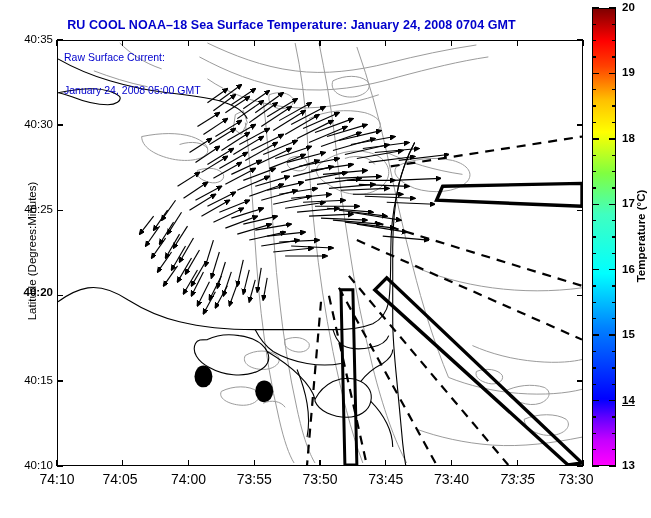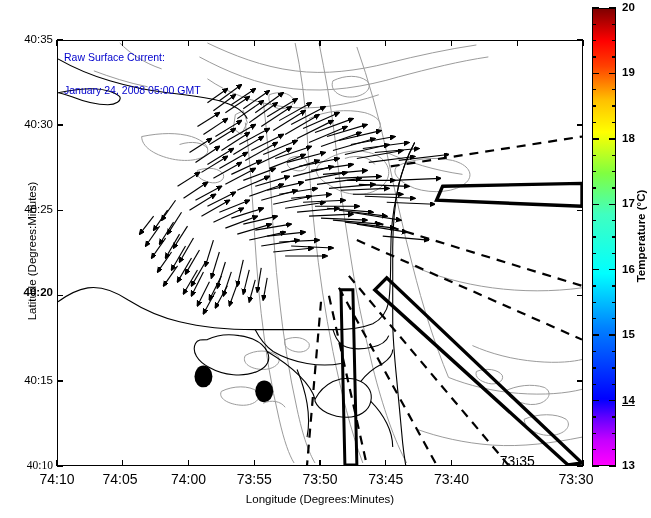--- a/index.html
+++ b/index.html
@@ -50,20 +50,21 @@
          font-weight:bold;white-space:nowrap;}
   #cbar-title{position:absolute;left:551px;top:230px;width:180px;
               text-align:center;font-size:11.5px;font-weight:bold;color:#000;
               transform:rotate(-90deg);transform-origin:50% 50%;white-space:nowrap;}
 </style>
 </head>
 <body>
 
 <div id="root">
 
+  <div class="title">RU COOL  NOAA–18  Sea Surface Temperature:  January 24, 2008 0704 GMT</div>
 
   <div id="plot">
 
     <svg id="svgmap" viewBox="0 0 526 426" preserveAspectRatio="none">
 
       <g fill="none" stroke="#9a9a9a" stroke-width="1">
         <path d="M150,2 C175,14 205,26 238,30 C268,34 300,30 332,22 C360,15 392,8 420,4"></path>
         <path d="M142,16 C168,30 200,44 236,48 C272,52 308,46 342,36 C372,28 404,20 432,16"></path>
         <path d="M150,38 C170,52 196,62 226,66 C258,70 292,64 322,54"></path>
         <path d="M84,96 C104,92 120,92 134,96 C146,100 152,106 150,112 C146,120 128,122 112,118 C96,114 84,106 84,96 Z"></path>
@@ -325,47 +326,46 @@
       <div class="tick xt" style="left: 319.339px; top: 40px;"></div>
       <div class="xlab" style="left: 320.039px; top: 471px;">73:50</div>
       <div class="tick xt" style="left: 385.06px; top: 460px;"></div>
       <div class="tick xt" style="left: 385.06px; top: 40px;"></div>
       <div class="xlab" style="left: 385.76px; top: 471px;">73:45</div>
       <div class="tick xt" style="left: 450.78px; top: 460px;"></div>
       <div class="tick xt" style="left: 450.78px; top: 40px;"></div>
       <div class="xlab" style="left: 451.48px; top: 471px;">73:40</div>
       <div class="tick xt" style="left: 516.58px; top: 460px;"></div>
       <div class="tick xt" style="left: 516.58px; top: 40px;"></div>
-      <div class="xlab" style="left: 517.28px; top: 453px;">73:35</div>
+      <div class="xlab" style="left: 517.28px; top: 471px; font-style: italic;">73:35</div>
       <div class="tick xt" style="left: 582.3px; top: 460px;"></div>
       <div class="tick xt" style="left: 582.3px; top: 40px;"></div>
       <div class="xlab" style="left: 583px; top: 471px; width: 46px; margin-left: -30px; overflow: hidden; text-align: center;">73:30</div>
     </div>
   <div id="yticks">
       <div class="tick yt" style="left: 57px; top: 465.3px;"></div>
       <div class="tick yt" style="left: 577px; top: 465.3px;"></div>
-      <div class="ylab" style="left: 3px; top: 459px; font-family: Liberation Serif, serif;">40:10</div>
+      <div class="ylab" style="left: 3px; top: 459px;">40:10</div>
       <div class="tick yt" style="left: 57px; top: 380.12px;"></div>
       <div class="tick yt" style="left: 577px; top: 380.12px;"></div>
       <div class="ylab" style="left: 3px; top: 373.82px;">40:15</div>
       <div class="tick yt" style="left: 57px; top: 294.941px;"></div>
       <div class="tick yt" style="left: 577px; top: 294.941px;"></div>
       <div class="ylab" style="left: 3px; top: 286px; font-weight: bold;">40:20</div>
       <div class="tick yt" style="left: 57px; top: 209.659px;"></div>
       <div class="tick yt" style="left: 577px; top: 209.659px;"></div>
       <div class="ylab" style="left: 3px; top: 203.359px;">40:25</div>
       <div class="tick yt" style="left: 57px; top: 124.48px;"></div>
       <div class="tick yt" style="left: 577px; top: 124.48px;"></div>
       <div class="ylab" style="left: 3px; top: 118.18px;">40:30</div>
       <div class="tick yt" style="left: 57px; top: 39.3px;"></div>
       <div class="tick yt" style="left: 577px; top: 39.3px;"></div>
       <div class="ylab" style="left: 3px; top: 33px;">40:35</div>
     </div>
 
-  <div class="axtitle" id="xaxis-title">Longitude (Degrees:Minutes)</div>
   <div class="axtitle" id="yaxis-title">Latitude (Degrees:Minutes)</div>
 
   <div id="cbar">
     <div id="cbar-grad" style="background: linear-gradient(rgb(128, 0, 0) 0%, rgb(255, 0, 0) 7%, rgb(255, 64, 0) 12.5%, rgb(255, 192, 0) 20%, rgb(255, 255, 0) 27%, rgb(128, 255, 64) 36%, rgb(64, 255, 192) 45%, rgb(0, 255, 255) 58%, rgb(0, 128, 255) 70%, rgb(0, 0, 255) 85.5%, rgb(96, 0, 255) 89.5%, rgb(196, 0, 255) 94.5%, rgb(255, 0, 255) 100%);"></div>
   </div>
   <div id="cbticks">
       <div class="cbtick major" style="top: 465.35px; left: 592px; width: 7px;"></div>
       <div class="cbtick majorR" style="top: 465.35px; left: 609px; width: 7px;"></div>
       <div class="cbtick minor" style="top: 448.993px; left: 592px; width: 4px;"></div>
       <div class="cbtick minorR" style="top: 448.993px; left: 612px; width: 4px;"></div>

